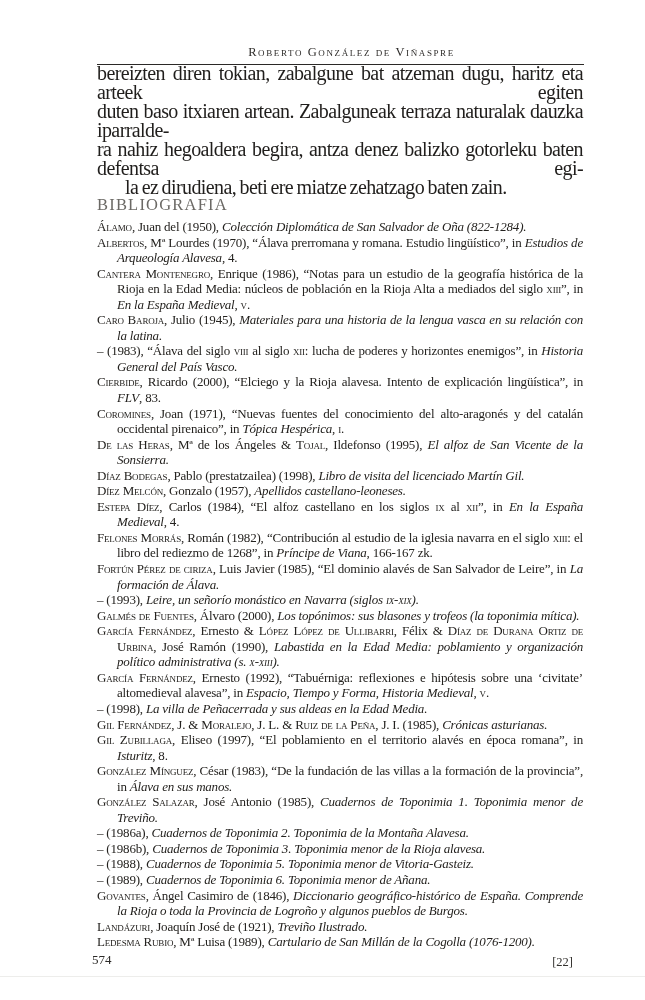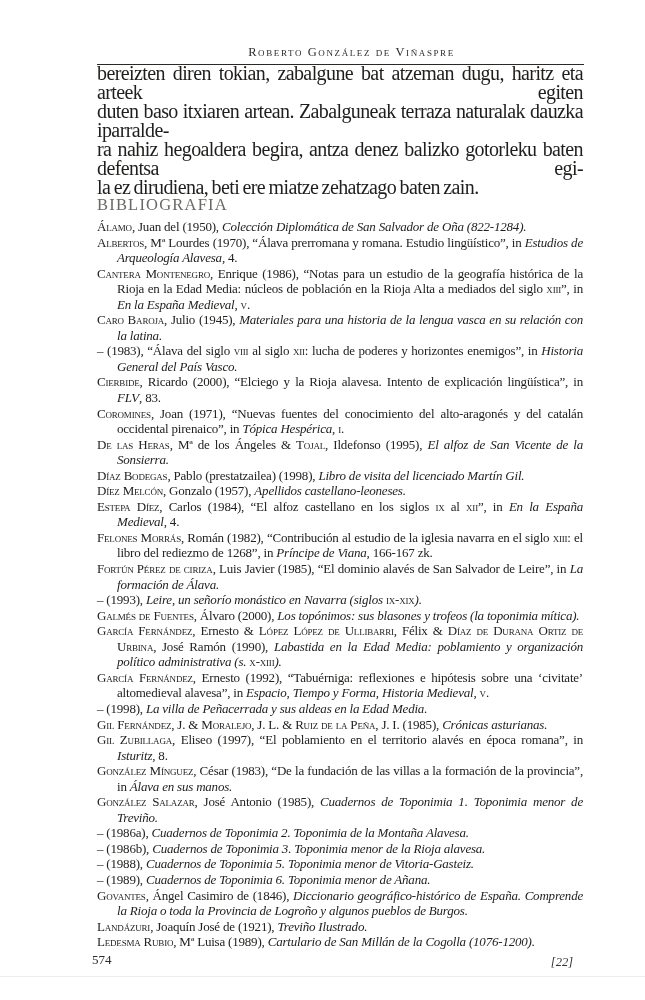--- a/index.html
+++ b/index.html
@@ -23,46 +23,46 @@
     position: absolute; left: 97px; width: 487px; top: 64px;
     height: 1px; background: #2b2927;
   }
   .intro {
     position: absolute; left: 97px; width: 486px; top: 64px;
     font-size: 20px; line-height: 19px;
     letter-spacing: -0.6px; word-spacing: -1px;
     color: #201e1c;
   }
   .intro-line { text-align: justify; text-align-last: justify; }
-  .intro-line.last { text-align-last: left; }
+  .intro-line.last { text-align-last: left; margin-left: 28px; }
   .bib-heading {
     position: absolute; left: 97px; top: 195px;
     font-size: 16.5px; letter-spacing: 1.2px;
     color: #6b6965;
   }
   .bib-list {
     position: absolute; left: 97px; width: 486px; top: 219px;
     font-size: 13px; line-height: 15.55px;
     letter-spacing: -0.2px;
     color: #24221f;
   }
   .bib-entry {
     margin: 0; padding-left: 20px; text-indent: -20px;
     text-align: justify;
   }
   .s-sc  { font-variant: small-caps; }
   .s-i   { font-style: italic; }
-  .s-isc { font-variant: small-caps; }
+  .s-isc { font-style: italic; font-variant: small-caps; }
   .footer-left {
     position: absolute; left: 92px; top: 952px;
     font-size: 13px; color: #2c2a28;
   }
   .footer-right {
     position: absolute; right: 72px; top: 955px;
-    font-size: 12.5px; color: #33312e; font-style: italic;
+    font-size: 12.5px; color: #33312e;
   }
   .scan-edge-line {
     position: absolute; left: 0; width: 645px; top: 976px;
     height: 1px; background: #ededeb;
   }
 </style>
 </head>
 <body>
 
 <div class="running-header">Roberto González de Viñaspre</div>

